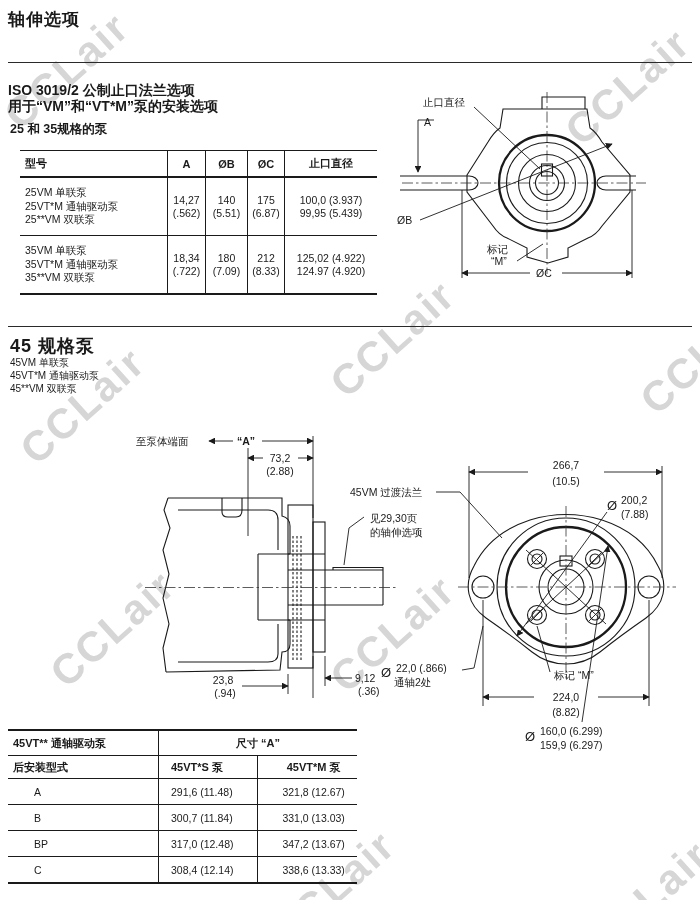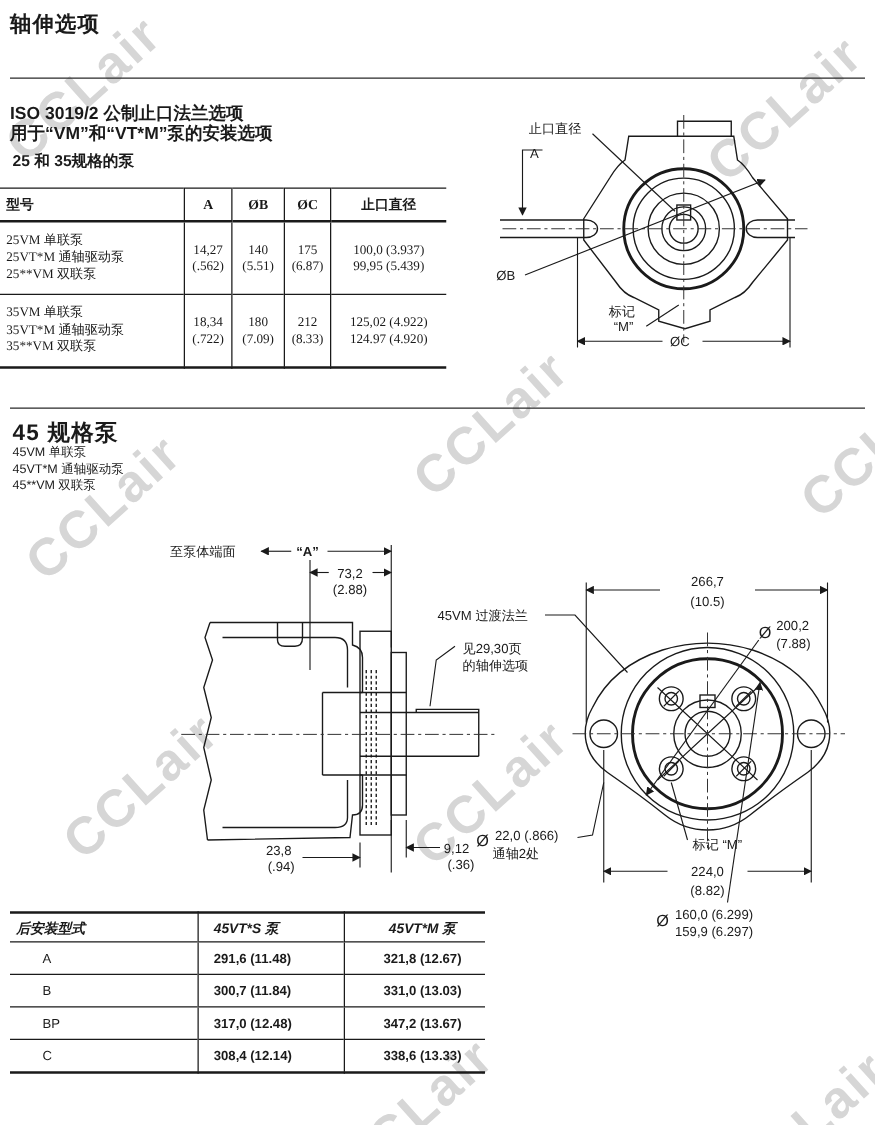--- a/index.html
+++ b/index.html
@@ -18,45 +18,45 @@
   .rule{position:absolute;left:8px;width:684px;border-top:1.6px solid #2a2a2a;height:0;}
   #rule1{top:62px;}
   #rule2{top:326px;}
   .iso-heading{position:absolute;left:8px;top:71px;font-size:14px;font-weight:bold;line-height:16px;margin-top:11px;}
   .sub-heading{position:absolute;left:10px;top:121px;font-size:12.5px;font-weight:bold;}
   .sec45-heading{position:absolute;left:10px;top:334px;font-size:18px;font-weight:bold;letter-spacing:1px;}
   .sec45-lines{position:absolute;left:10px;top:356px;font-size:10px;line-height:13px;}
 
   table{border-collapse:collapse;table-layout:fixed;}
   
-  .t1{position:absolute;left:0;top:150px;width:348px;
-      border-top:1.6px solid #1a1a1a;border-bottom:2.4px solid #1a1a1a;font-size:10.5px;font-family:Liberation Serif, serif;}
+  .t1{position:absolute;left:20px;top:150px;width:348px;
+      border-top:1.6px solid #1a1a1a;border-bottom:2.4px solid #1a1a1a;font-size:10.5px;}
   .t1 th,.t1 td{padding:0;vertical-align:middle;}
   .t1 thead th{height:25px;font-size:11px;border-bottom:2px solid #1a1a1a;}
   .t1 .c-model{width:142px;text-align:left;padding-left:5px;}
   .t1 .c-a{width:37px;}
   .t1 .c-b{width:41px;}
   .t1 .c-c{width:36px;}
   .t1 .c-p{width:92px;}
   .t1 td,.t1 th{border-left:1px solid #1a1a1a;}
   .t1 td:first-child,.t1 th:first-child{border-left:none;}
   .t1 tbody tr{border-top:1.2px solid #1a1a1a;}
   .t1 tbody td{height:57px;text-align:center;line-height:13px;}
   .t1 tbody td.c-model{text-align:left;line-height:13.5px;}
   
   .t2{position:absolute;left:8px;top:729px;width:349px;
       border-top:2px solid #1a1a1a;border-bottom:2.4px solid #1a1a1a;font-size:11px;}
   .t2 td{padding:0;vertical-align:middle;border-top:1.2px solid #1a1a1a;}
   .t2 tr:first-child td{border-top:none;}
   .t2 .w1{width:145px;}
   .t2 .w2{width:104px;}
   .t2 .w3{width:100px;text-align:center;}
-  .t2 .vl{border-left:1px solid #1a1a1a;font-weight:bold;}
+  .t2 .vl{border-left:1px solid #1a1a1a;}
   .t2 .hr1 td{height:24px;}
-  .t2 .hr2 td{height:22px;font-style:italic;}
+  .t2 .hr2 td{height:22px;}
   .t2 .dr td{height:25px;font-size:10.5px;}
   .t2 .lbl{padding-left:5px;font-weight:bold;}
   .t2 .dimA{text-align:center;font-weight:bold;}
   .t2 .mnt{padding-left:26px;}
   .t2 .val{padding-left:12px;}
   .t2 .colh{padding-left:12px;font-weight:bold;}
 
   svg{position:absolute;overflow:visible;}
   svg text{font-family:"Liberation Sans","DejaVu Sans",sans-serif;fill:#1a1a1a;}
   .ln{stroke:#1a1a1a;stroke-width:1.1;fill:none;}
@@ -348,20 +348,24 @@
     <g>
       <text class="dia" x="395" y="313">Ø</text>
       <text class="txt" x="410" y="307">160,0 (6.299)</text>
       <text class="txt" x="410" y="321">159,9 (6.297)</text>
       <line class="dim" x1="452" y1="294" x2="478" y2="118" marker-end="url(#ar2)"></line>
     </g>
   </svg>
 
   <table class="t2">
     <tbody>
+        <tr class="hr1">
+      <td class="w1 lbl">45VT** 通轴驱动泵</td>
+      <td class="dimA vl" colspan="2">尺寸 “A”</td>
+    </tr>
     <tr class="hr2">
       <td class="w1 lbl">后安装型式</td>
       <td class="w2 vl colh">45VT*S 泵</td>
       <td class="w3 vl colh">45VT*M 泵</td>
     </tr>
     <tr class="dr">
       <td class="w1 mnt">A</td>
       <td class="w2 vl val">291,6 (11.48)</td>
       <td class="w3 vl val">321,8 (12.67)</td>
     </tr>

